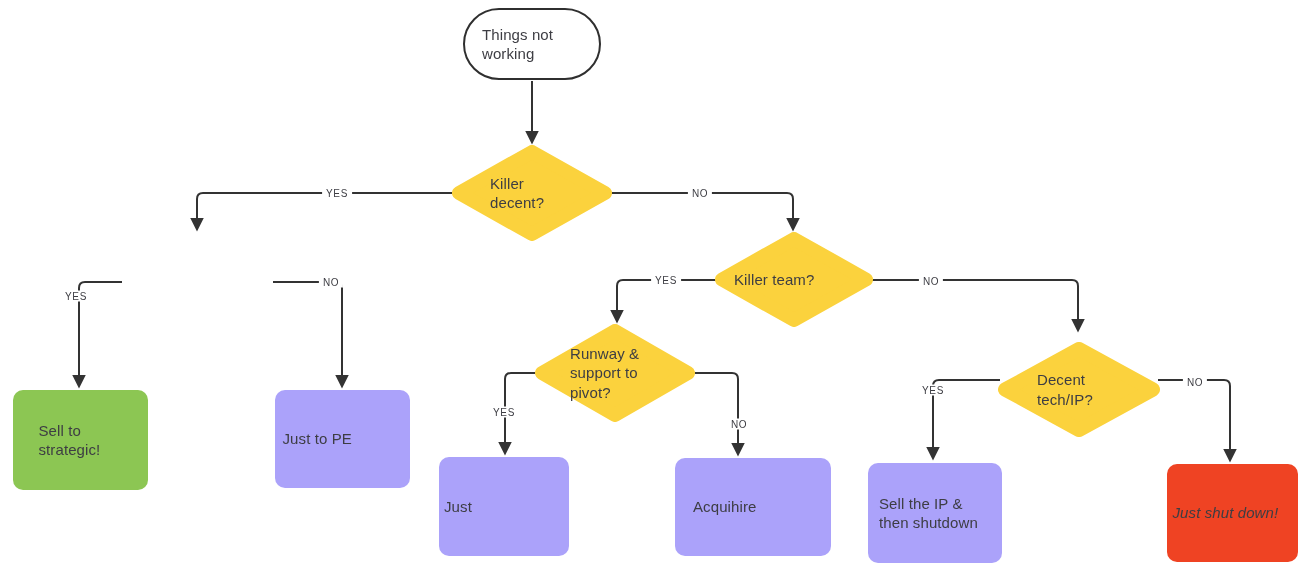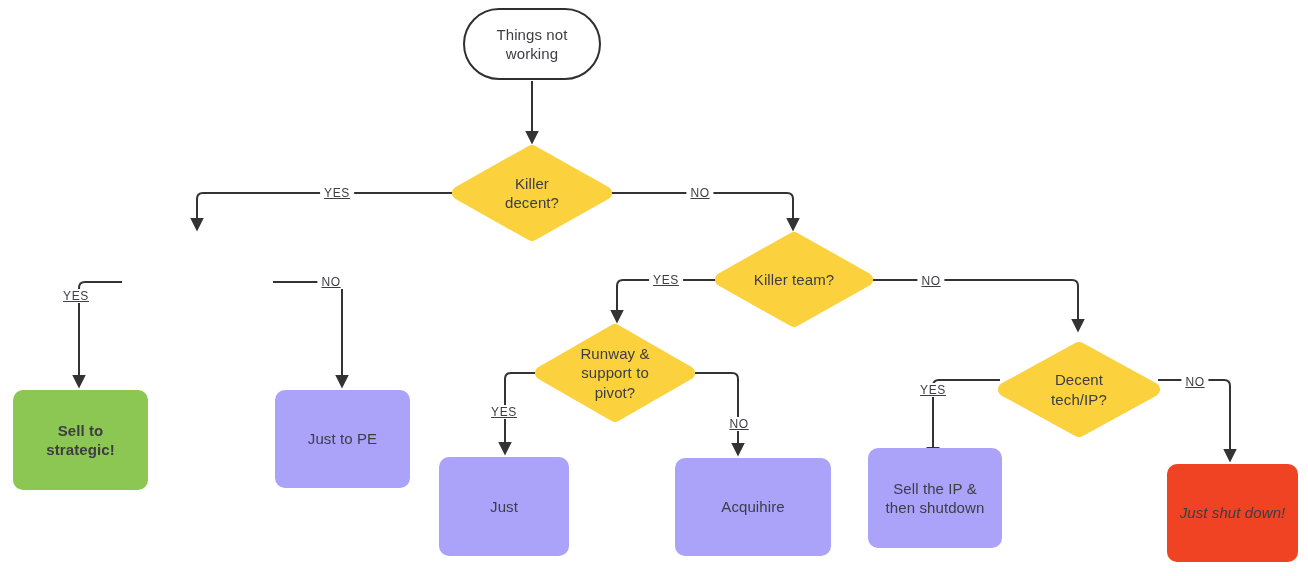--- a/index.html
+++ b/index.html
@@ -22,63 +22,61 @@
     stroke: var(--line, #333);
     stroke-width: 2;
   }
   #arrowhead path { fill: var(--line, #333); }
 
   .node {
     position: absolute;
     display: flex;
     align-items: center;
     justify-content: center;
-    text-align: center;
   }
   .node-label {
     position: relative;
     z-index: 2;
     font-size: 15px;
     line-height: 1.28;
     letter-spacing: .1px;
     color: var(--text, #3d3d43);
   }
   .start {
     background: var(--start-fill, #fff);
     border: 2px solid var(--start-border, #2f2f2f);
     border-radius: 36px;
     box-sizing: border-box;
   }
   .box { border-radius: 10px; }
-  .box.positive { background: var(--outcome-positive, #8cc653); font-weight: bold; }
+  .box.positive { background: var(--outcome-positive, #8cc653); }
   .box.neutral  { background: var(--outcome-neutral, #aba2fa); }
   .box.negative { background: var(--outcome-negative, #ef4323); font-style: italic; }
   .diamond svg {
     position: absolute;
     inset: 0;
     width: 100%;
     height: 100%;
   }
   .diamond svg path {
     fill: var(--decision, #fbd23d);
     stroke: var(--decision, #fbd23d);
     stroke-width: 14;
     stroke-linejoin: round;
   }
   .edge-label {
     position: absolute;
     transform: translate(-50%, -50%);
     background: var(--background, #fff);
     padding: 0 4px;
-    font-size: 12px;
+    font-size: 10px;
     letter-spacing: .6px;
     color: var(--text, #3d3d43);
     z-index: 3;
     white-space: nowrap;
-    text-decoration: underline;
   }
 </style>
 </head>
 <body>
 
 <div class="canvas">
 
   <svg class="edges">
     <defs>
       <marker id="arrowhead" viewBox="0 0 10 10" refX="7.5" refY="5" markerWidth="7" markerHeight="7" orient="auto-start-reverse">
@@ -140,21 +138,21 @@
   </div>
 
   <div class="node box neutral" style="left:439px;top:457px;width:130px;height:99px">
     <span class="node-label" style="width:120px">Just</span>
   </div>
 
   <div class="node box neutral" style="left:675px;top:458px;width:156px;height:98px">
     <span class="node-label" style="width:120px">Acquihire</span>
   </div>
 
-  <div class="node box neutral" style="left:868px;top:448px;width:134px;height:100px">
+  <div class="node box neutral" style="left:868px;top:463px;width:134px;height:100px">
     <span class="node-label" style="width:112px">Sell the IP &amp; then shutdown</span>
   </div>
 
   <div class="node box negative" style="left:1167px;top:464px;width:131px;height:98px">
     <span class="node-label" style="width:120px">Just shut down!</span>
   </div>
 
   <div class="edge-label" style="left:337px;top:193px">YES</div>
   <div class="edge-label" style="left:76px;top:296px">YES</div>
   <div class="edge-label" style="left:331px;top:282px">NO</div>

